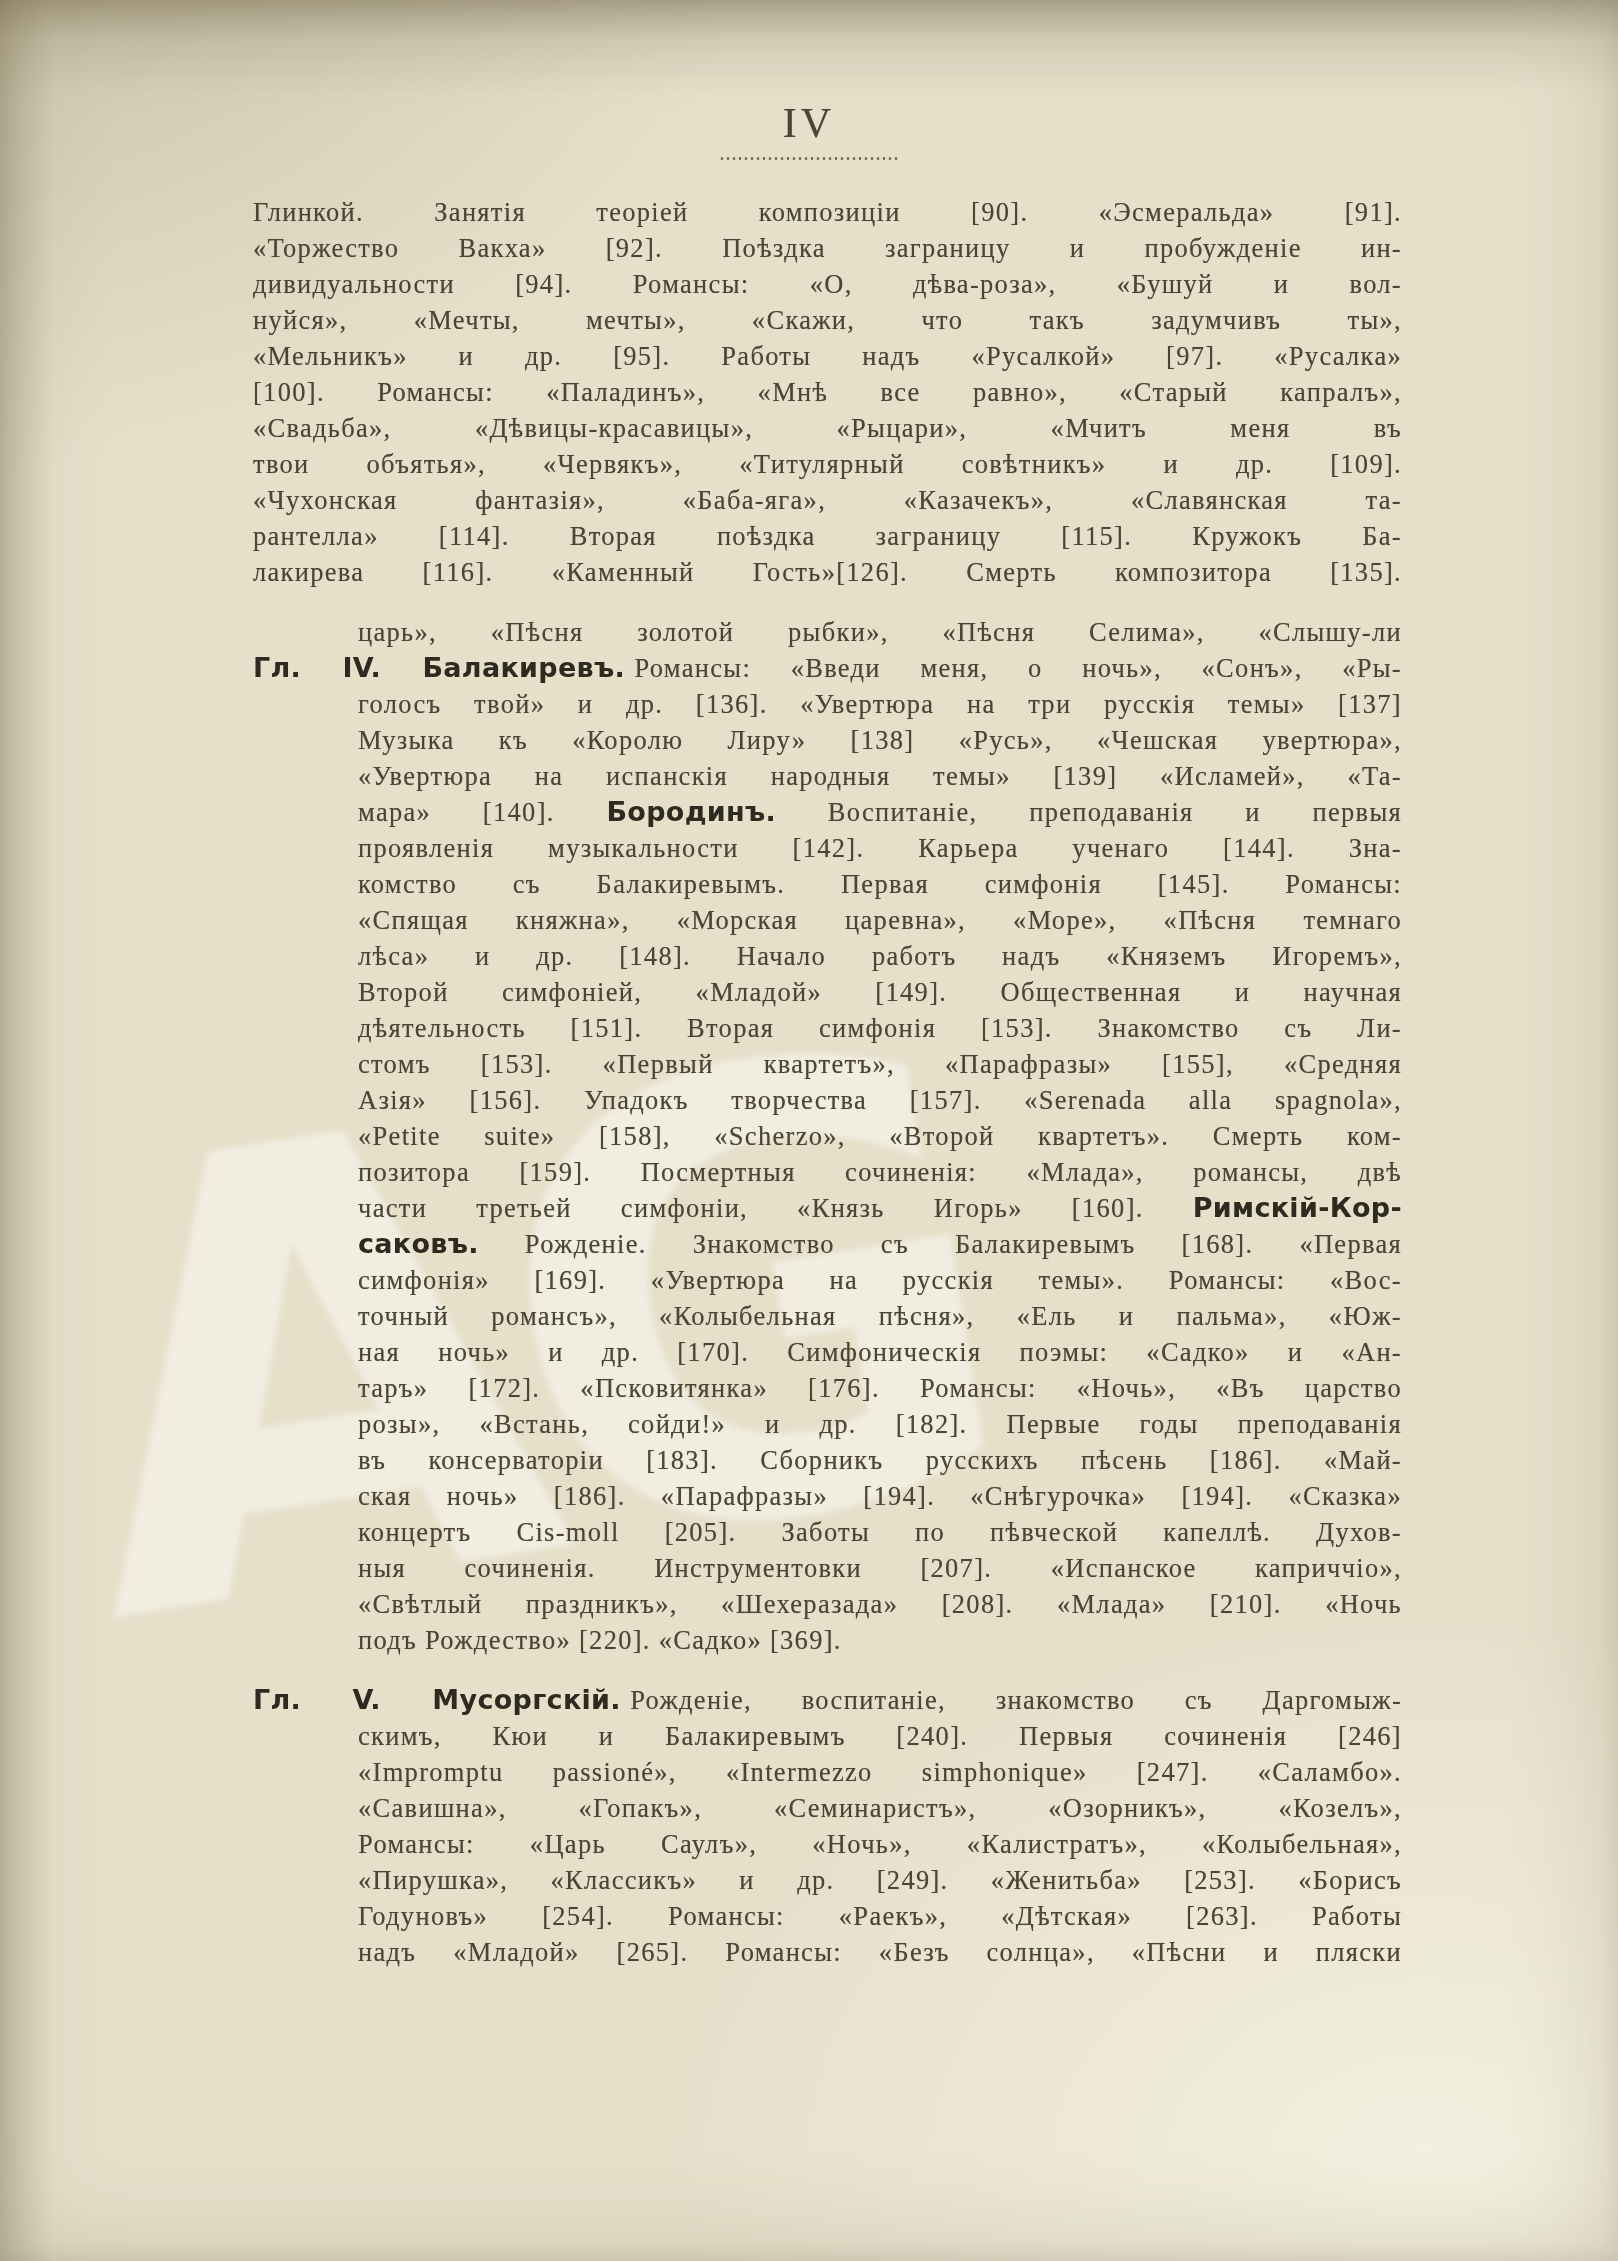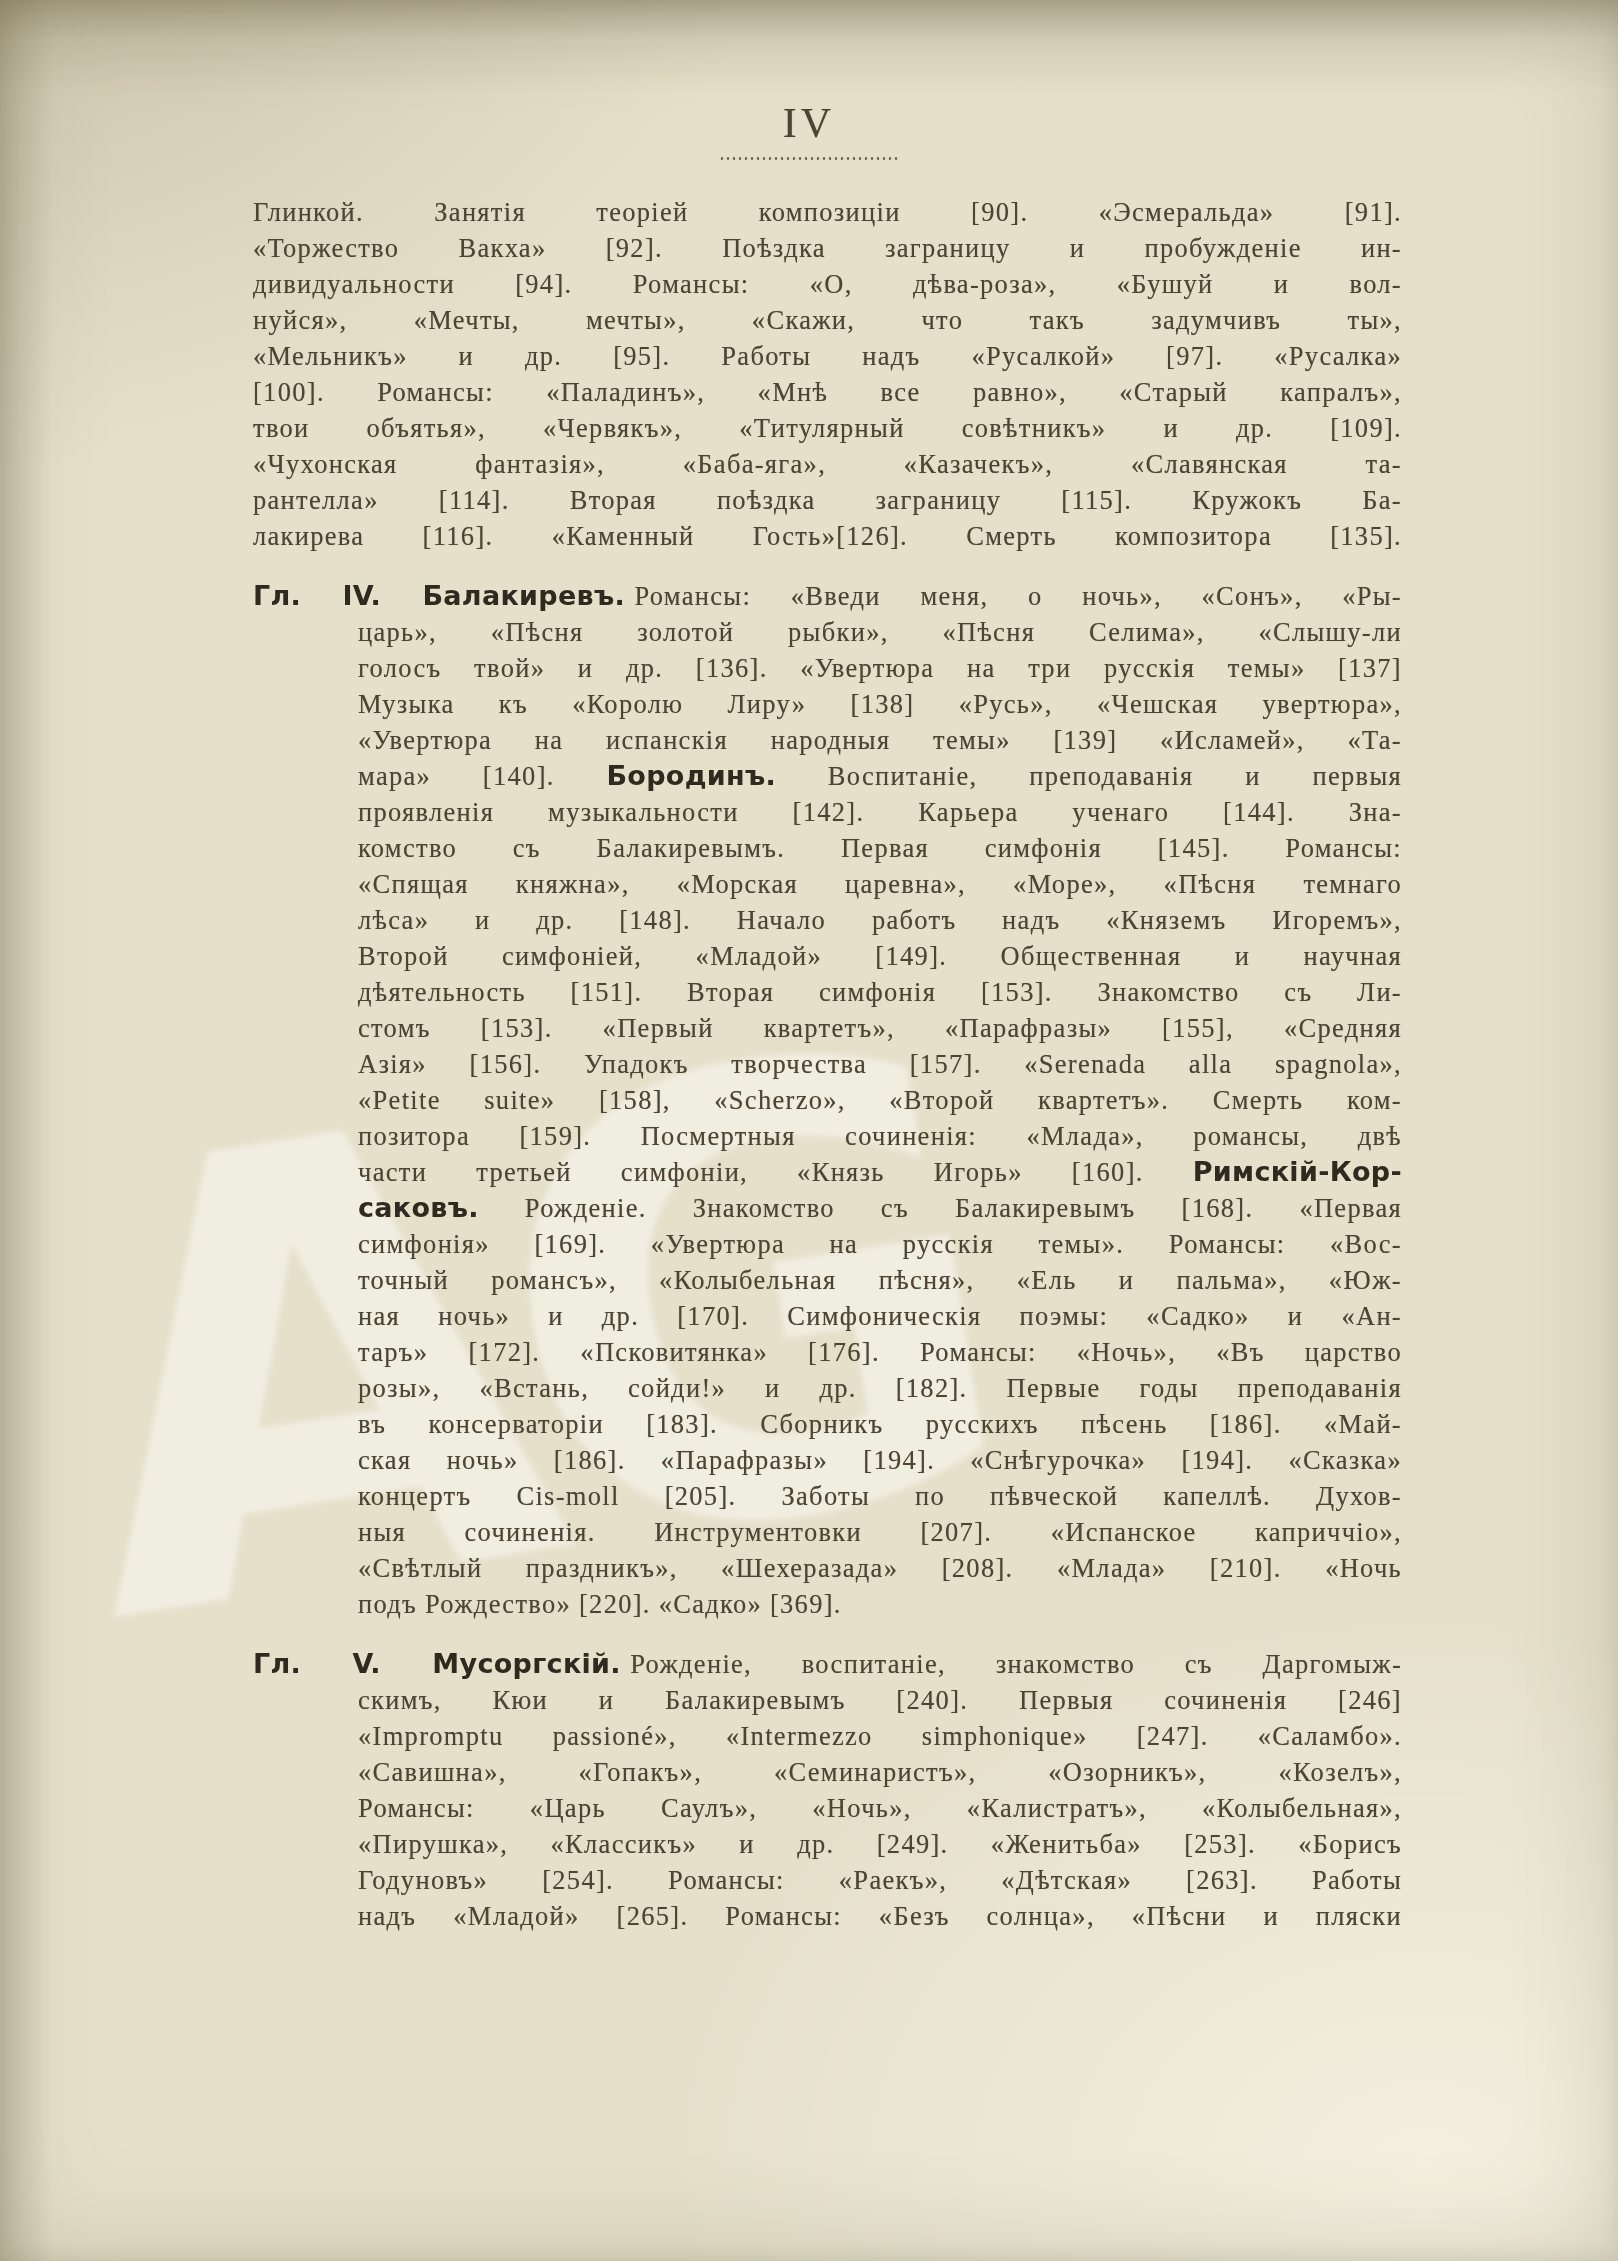--- a/index.html
+++ b/index.html
@@ -99,28 +99,29 @@
   </div>
 
   <div class="text-block">
       <div class="para">
         <div class="line"><span>Глинкой. Занятія теоріей композиціи [90]. «Эсмеральда» [91].</span></div>
         <div class="line"><span>«Торжество Вакха» [92]. Поѣздка заграницу и пробужденіе ин-</span></div>
         <div class="line"><span>дивидуальности [94]. Романсы: «О, дѣва-роза», «Бушуй и вол-</span></div>
         <div class="line"><span>нуйся», «Мечты, мечты», «Скажи, что такъ задумчивъ ты»,</span></div>
         <div class="line"><span>«Мельникъ» и др. [95]. Работы надъ «Русалкой» [97]. «Русалка»</span></div>
         <div class="line"><span>[100]. Романсы: «Паладинъ», «Мнѣ все равно», «Старый капралъ»,</span></div>
+        <div class="line"><span>«Свадьба», «Дѣвицы-красавицы», «Рыцари», «Мчитъ меня въ</span></div>
         <div class="line"><span>твои объятья», «Червякъ», «Титулярный совѣтникъ» и др. [109].</span></div>
         <div class="line"><span>«Чухонская фантазія», «Баба-яга», «Казачекъ», «Славянская та-</span></div>
         <div class="line"><span>рантелла» [114]. Вторая поѣздка заграницу [115]. Кружокъ Ба-</span></div>
         <div class="line"><span>лакирева [116]. «Каменный Гость»[126]. Смерть композитора [135].</span></div>
       </div>
       <div class="para">
+        <div class="line indented"><span>царь», «Пѣсня золотой рыбки», «Пѣсня Селима», «Слышу-ли</span></div>
         <div class="line"><span class="chapter-label">Гл. IV. Балакиревъ.</span><span>Романсы: «Введи меня, о ночь», «Сонъ», «Ры-</span></div>
-        <div class="line indented"><span>царь», «Пѣсня золотой рыбки», «Пѣсня Селима», «Слышу-ли</span></div>
         <div class="line indented"><span>голосъ твой» и др. [136]. «Увертюра на три русскія темы» [137]</span></div>
         <div class="line indented"><span>Музыка къ «Королю Лиру» [138] «Русь», «Чешская увертюра»,</span></div>
         <div class="line indented"><span>«Увертюра на испанскія народныя темы» [139] «Исламей», «Та-</span></div>
         <div class="line indented"><span>мара» [140]. </span><span class="bold-name">Бородинъ.</span><span> Воспитаніе, преподаванія и первыя</span></div>
         <div class="line indented"><span>проявленія музыкальности [142]. Карьера ученаго [144]. Зна-</span></div>
         <div class="line indented"><span>комство съ Балакиревымъ. Первая симфонія [145]. Романсы:</span></div>
         <div class="line indented"><span>«Спящая княжна», «Морская царевна», «Море», «Пѣсня темнаго</span></div>
         <div class="line indented"><span>лѣса» и др. [148]. Начало работъ надъ «Княземъ Игоремъ»,</span></div>
         <div class="line indented"><span>Второй симфоніей, «Младой» [149]. Общественная и научная</span></div>
         <div class="line indented"><span>дѣятельность [151]. Вторая симфонія [153]. Знакомство съ Ли-</span></div>

